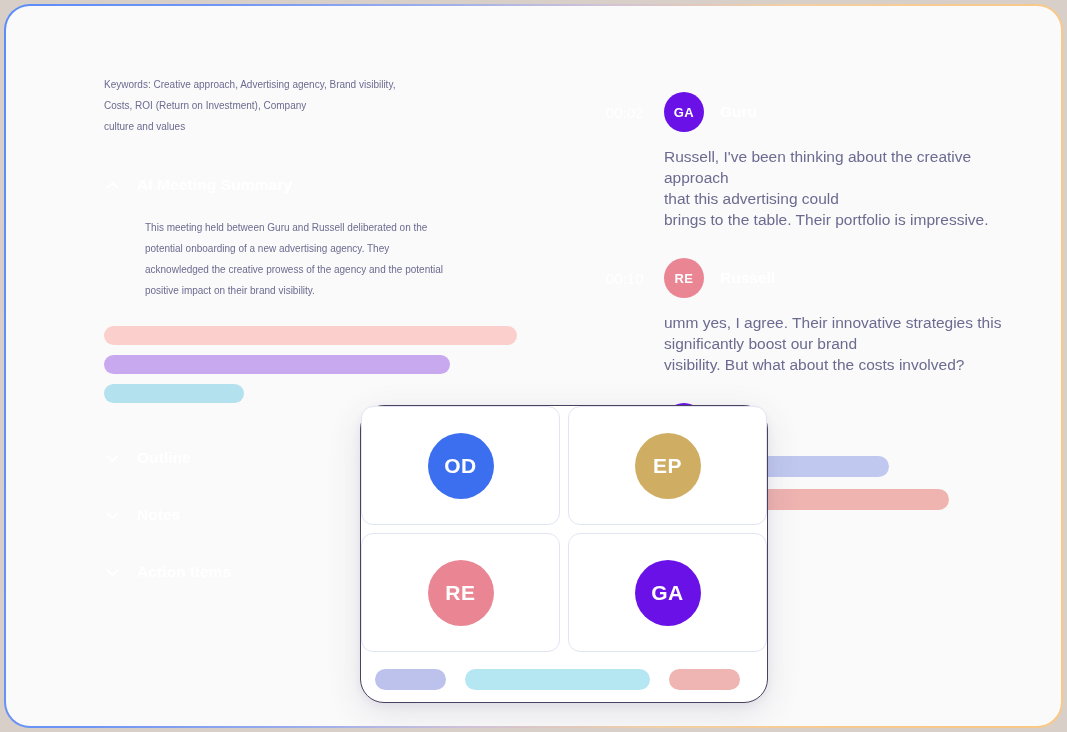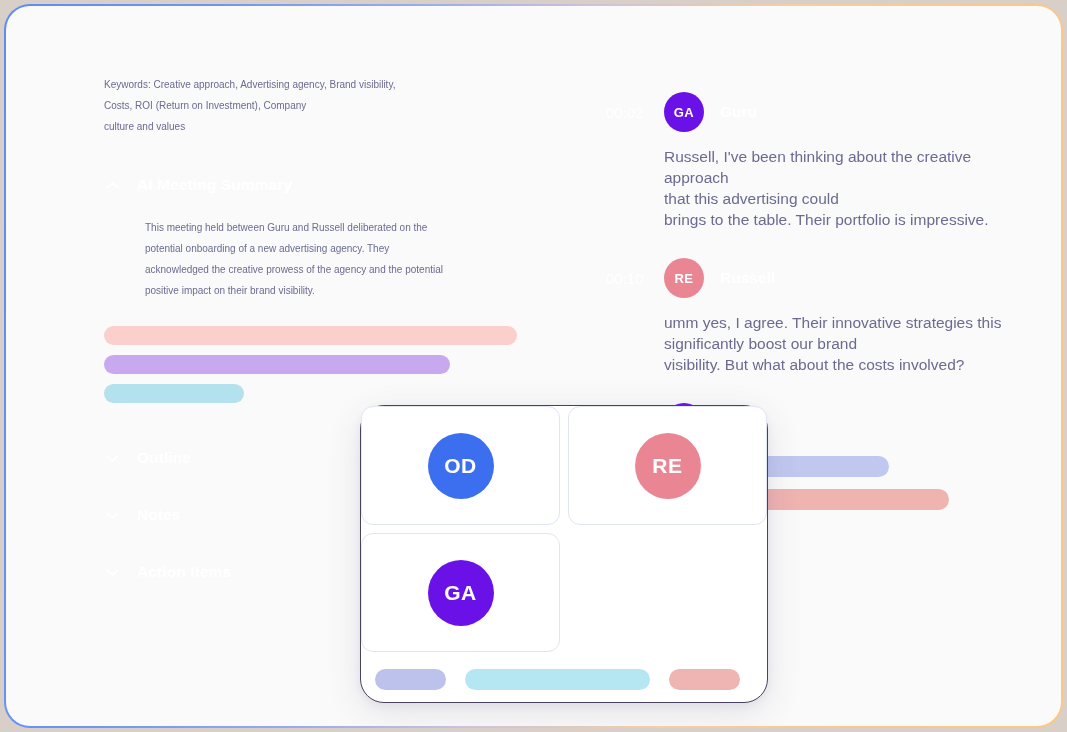--- a/index.html
+++ b/index.html
@@ -303,20 +303,23 @@
           <div class="bar" style="background: rgb(239, 179, 176); width: 212px;"></div>
         </div>
     </div>
 
     <div id="overlay-card">
       <div id="avatar-grid">
           <div class="avatar-cell">
             <div class="avatar-lg" style="background: rgb(59, 111, 240);">OD</div>
           </div>
           <div class="avatar-cell">
+            <div class="avatar-lg" style="background: rgb(207, 174, 99);">EP</div>
+          </div>
+          <div class="avatar-cell">
             <div class="avatar-lg" style="background: rgb(234, 134, 148);">RE</div>
           </div>
           <div class="avatar-cell">
             <div class="avatar-lg" style="background: rgb(106, 17, 232);">GA</div>
           </div>
         </div>
       <div id="overlay-bars">
           <div class="bar" style="background: rgb(188, 194, 236); width: 71px;"></div>
           <div class="bar" style="background: rgb(180, 231, 242); width: 185px;"></div>
           <div class="bar" style="background: rgb(239, 181, 178); width: 71px;"></div>

